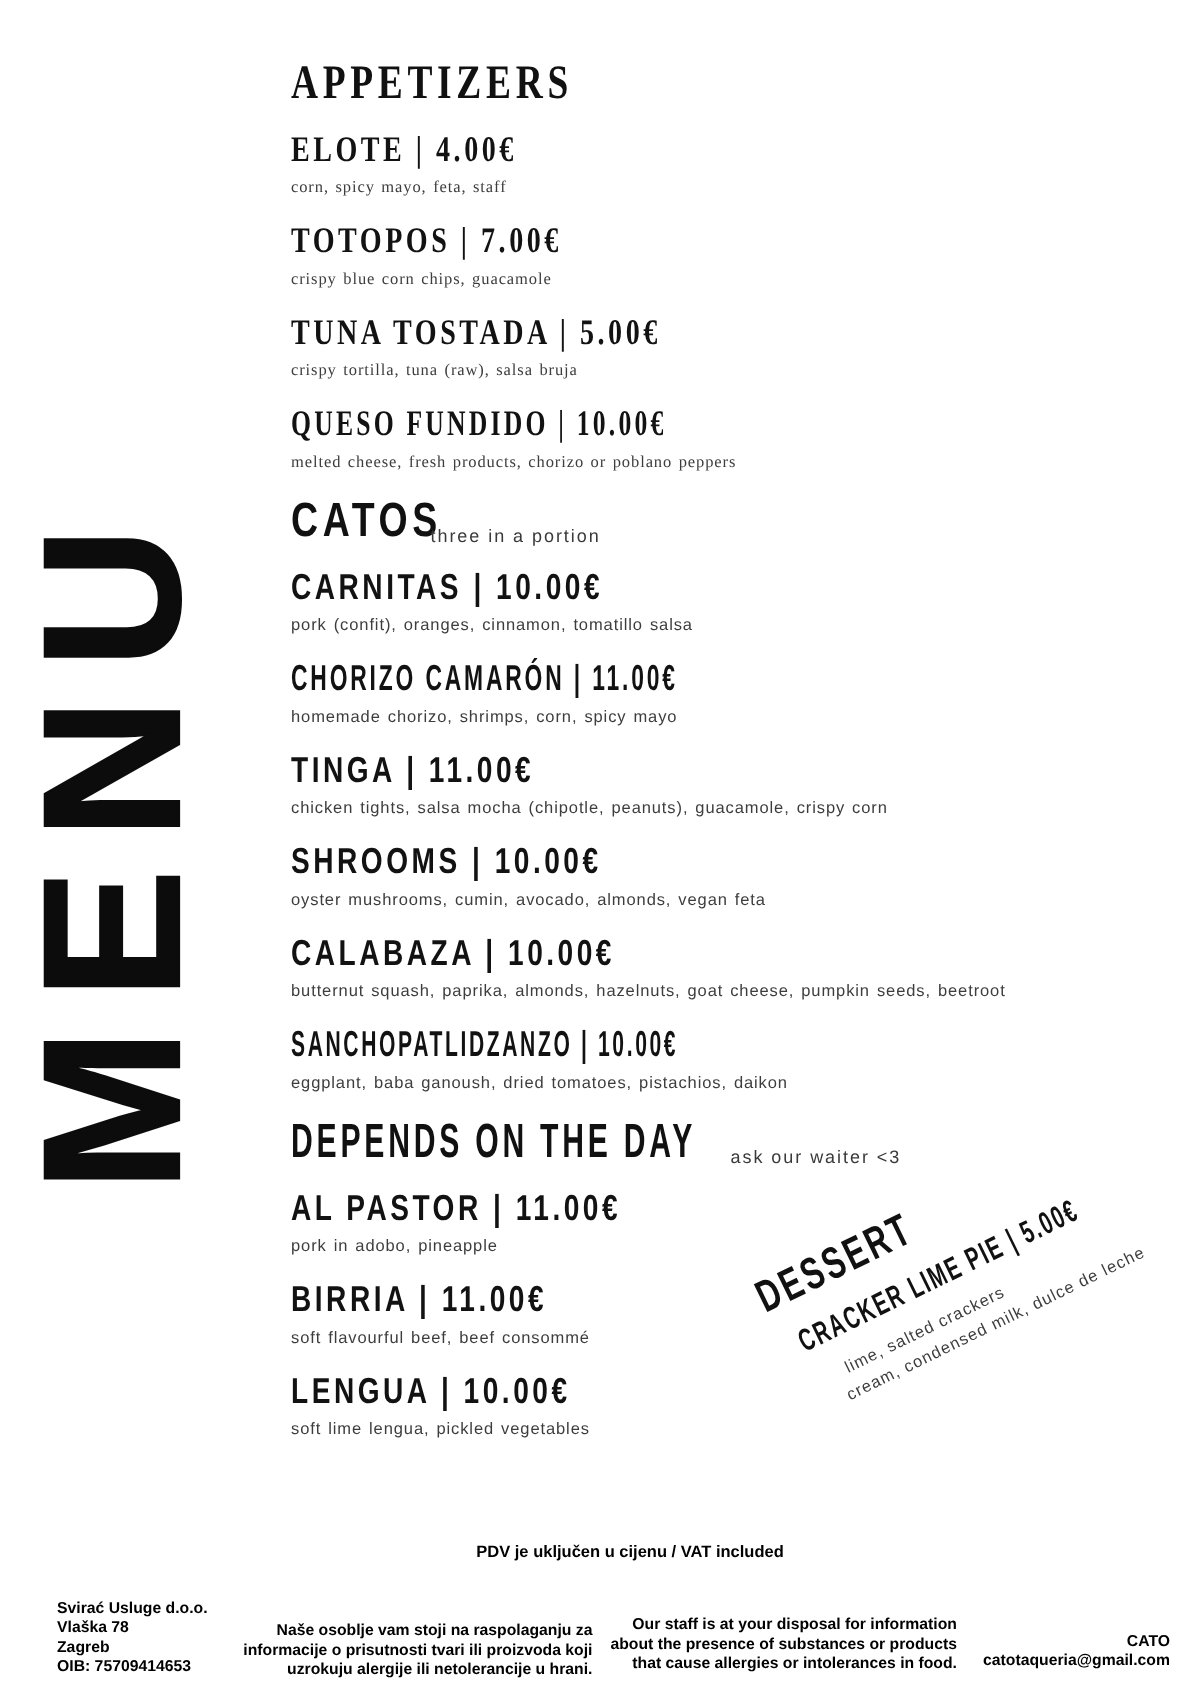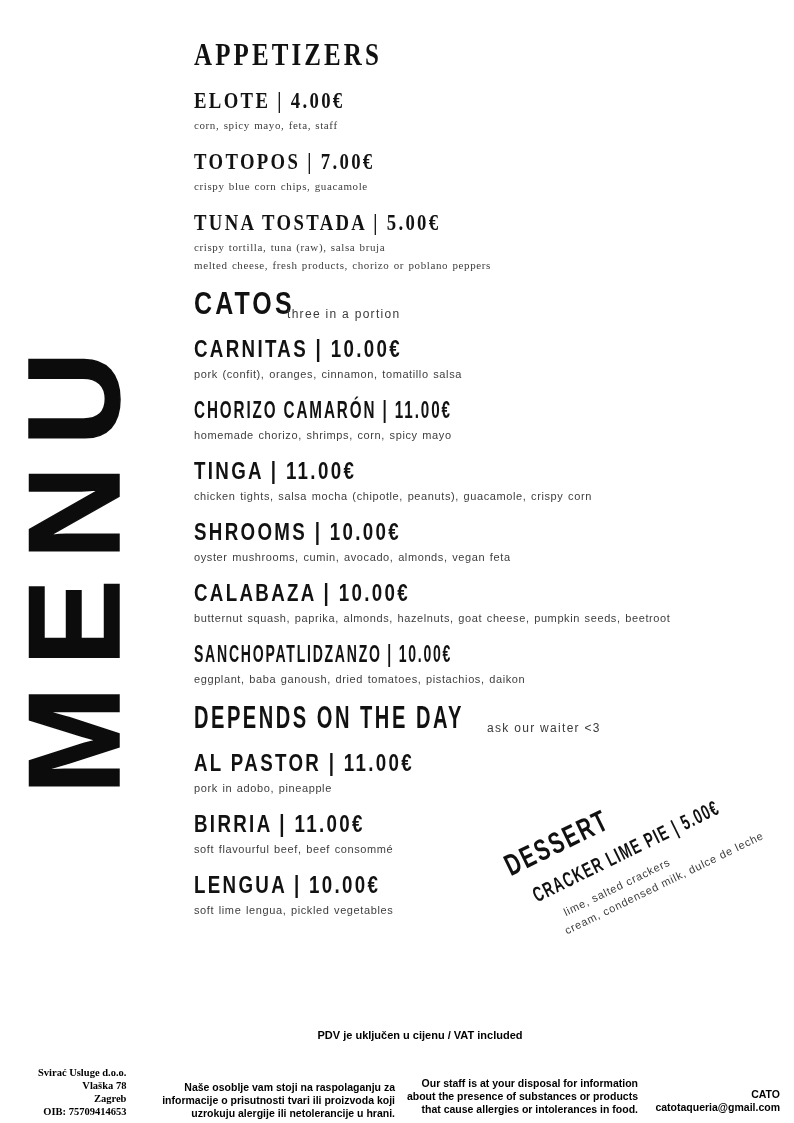--- a/index.html
+++ b/index.html
@@ -65,21 +65,21 @@
   .dessert-desc.d2{margin-left:25px;margin-top:2px;}
 
   
   .vat{
     position:absolute;left:420px;top:1029px;
     transform:translateX(-50%);
     font-size:11px;font-weight:bold;color:#000;white-space:nowrap;
   }
   footer{position:absolute;left:0;top:0;width:794px;height:1123px;pointer-events:none;}
   .foot-block{position:absolute;font-size:10.5px;font-weight:bold;line-height:13px;color:#000;}
-  .company{left:38px;top:1066px;text-align:right;font-family:Liberation Serif, serif;}
+  .company{left:38px;top:1066px;text-align:left;}
   .note-hr{right:399px;top:1081px;text-align:right;white-space:pre-line;}
   .note-en{right:156px;top:1077px;text-align:right;white-space:pre-line;}
   .brand{right:14px;top:1088px;text-align:right;}
 </style>
 </head>
 <body>
 
 <div class="page">
 
   <div class="side-title">MENU</div>
@@ -100,20 +100,21 @@
     <div class="item-title"><span class="fit item-label" style="transform: scaleX(0.78);">TOTOPOS | 7.00€</span></div>
     <div class="item-desc">crispy blue corn chips, guacamole</div>
   </div>
 
   <div class="menu-item">
     <div class="item-title"><span class="fit item-label" style="transform: scaleX(0.78);">TUNA TOSTADA | 5.00€</span></div>
     <div class="item-desc">crispy tortilla, tuna (raw), salsa bruja</div>
   </div>
 
   <div class="menu-item">
+    <div class="item-title"><span class="fit item-label" style="transform: scaleX(0.712707);">QUESO FUNDIDO | 10.00€</span></div>
     <div class="item-desc">melted cheese, fresh products, chorizo or poblano peppers</div>
   </div>
 </div>
   </section>
 
   <section class="menu-section">
     <div class="section-header">
       <h2><span class="fit section-title" style="transform: scaleX(0.78);">CATOS</span></h2>
       <span class="section-subtitle" style="left: 93px;">three in a portion</span>
     </div>

